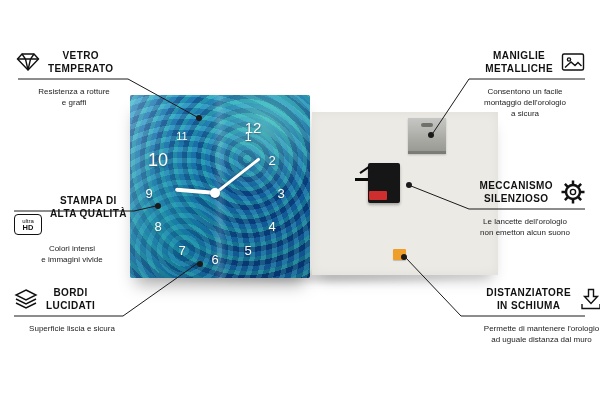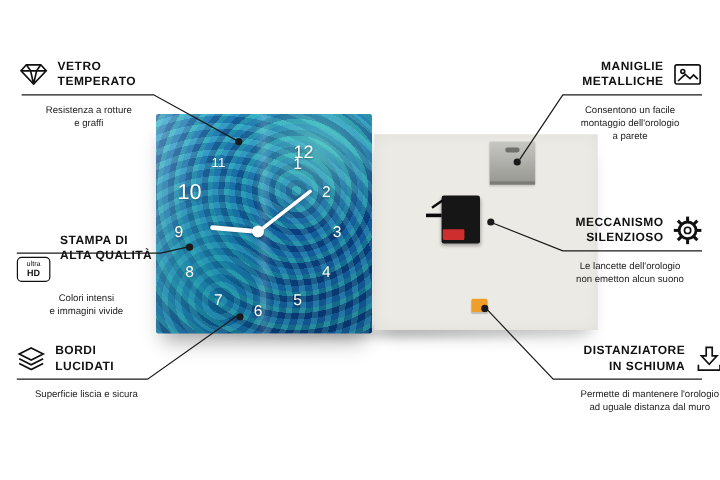--- a/index.html
+++ b/index.html
@@ -4,21 +4,21 @@
 <style>
   html,body{margin:0;padding:0;background:#fff;}
   .canvas{position:relative;width:600px;height:400px;background:#fff;overflow:hidden;
           font-family:"Liberation Sans",sans-serif;color:#111;}
 
   
   .callout{position:absolute;width:128px;}
   .callout .head{display:flex;align-items:center;gap:8px;min-height:32px;}
   .callout-left .head{justify-content:flex-start;padding-left:6px;text-align:left;}
   .callout-right .head{justify-content:flex-end;padding-right:4px;text-align:right;}
-  .callout .t{font-weight:bold;font-size:10px;letter-spacing:.4px;line-height:1.3;white-space:nowrap;}
+  .callout .t{font-weight:bold;font-size:10px;letter-spacing:.4px;line-height:1.3;white-space:nowrap;text-align:center;}
   .callout .desc{margin-top:9px;font-size:8px;line-height:1.35;text-align:center;color:#222;}
   .icon{flex:0 0 auto;display:flex;align-items:center;justify-content:center;}
   .uhd-box{width:26px;height:19px;border:1.5px solid #111;border-radius:4px;
            display:flex;flex-direction:column;align-items:center;justify-content:center;line-height:1;margin-top:36px;}
   .uhd-box .u{font-size:6px;}
   .uhd-box .h{font-size:7.5px;font-weight:bold;}
 
   #co-l1{left:10px;top:46px;}
   #co-l2{left:8px;top:178px;}
   #co-l3{left:8px;top:283px;}
@@ -177,21 +177,21 @@
         <svg width="24" height="20" viewBox="0 0 24 20" fill="none" stroke="#111" stroke-width="1.4">
           <rect x="1.5" y="2" width="21" height="16" rx="1.5"></rect>
           <circle cx="8" cy="7.5" r="1.6"></circle>
           <path d="M4 15.5 L10 10 L14 13.5 L17 10.5 L20.5 14"></path>
         </svg>
       </span>
     </div>
     <div class="desc">
       <div>Consentono un facile</div>
       <div>montaggio dell'orologio</div>
-      <div>a parete</div>
+      <div>a sicura</div>
     </div>
   </div>
 
   <div class="callout callout-right" id="co-r2">
     <div class="head">
       <span>
         <div class="t">MECCANISMO</div>
         <div class="t">SILENZIOSO</div>
       </span>
       <span class="icon">

